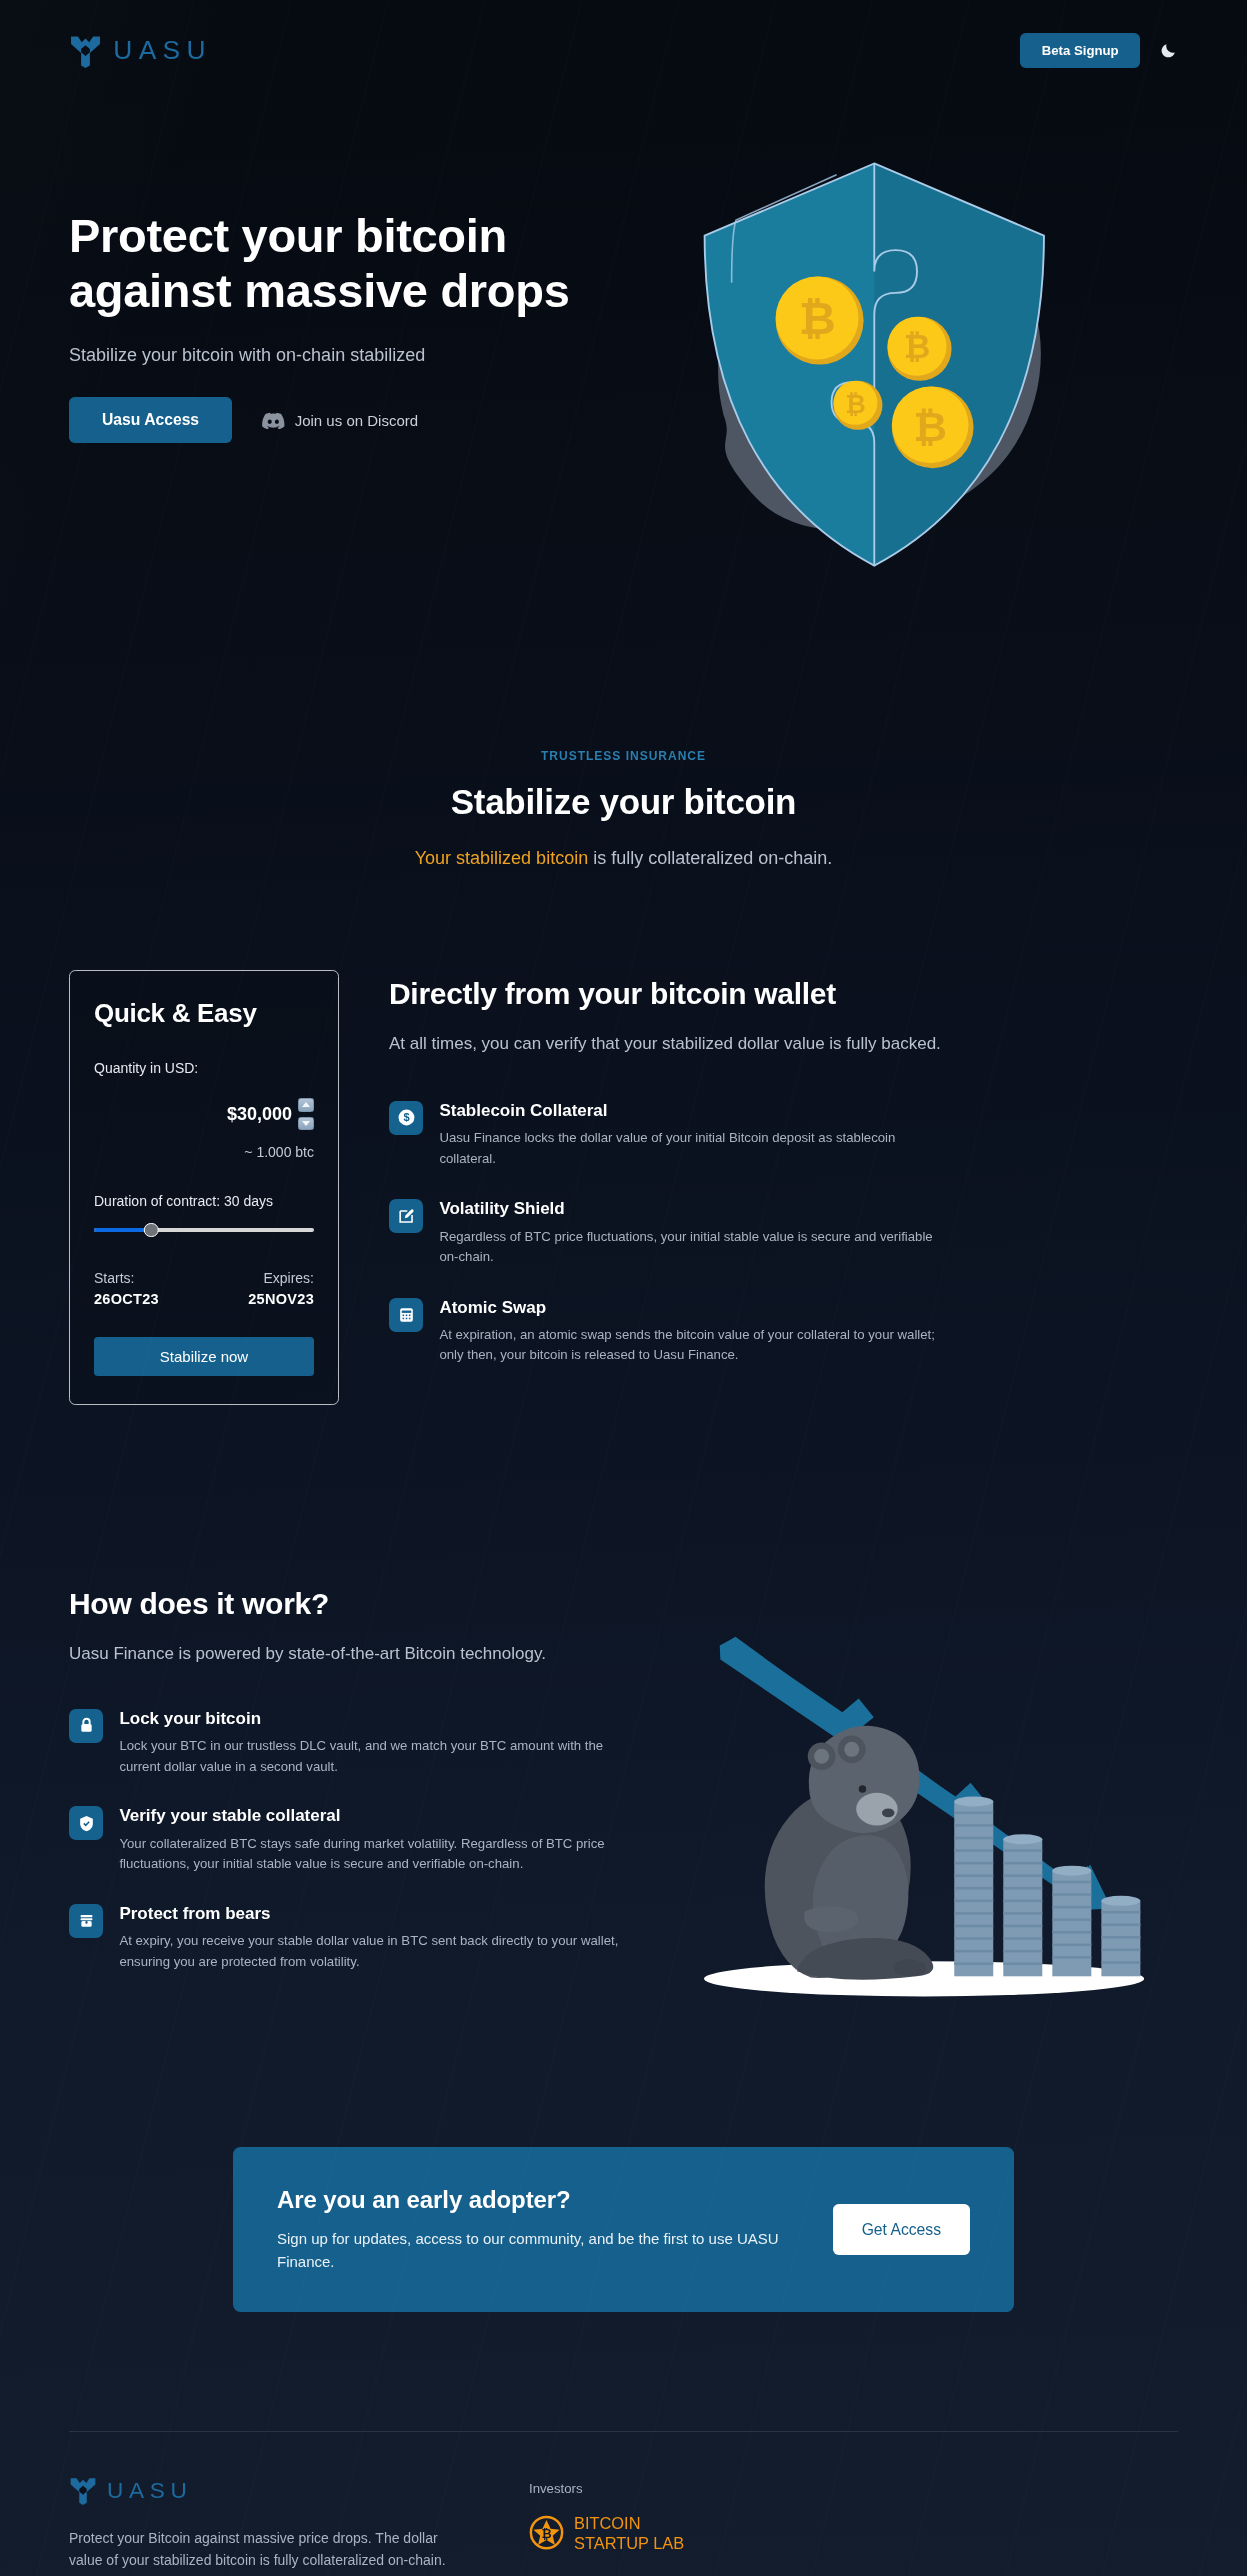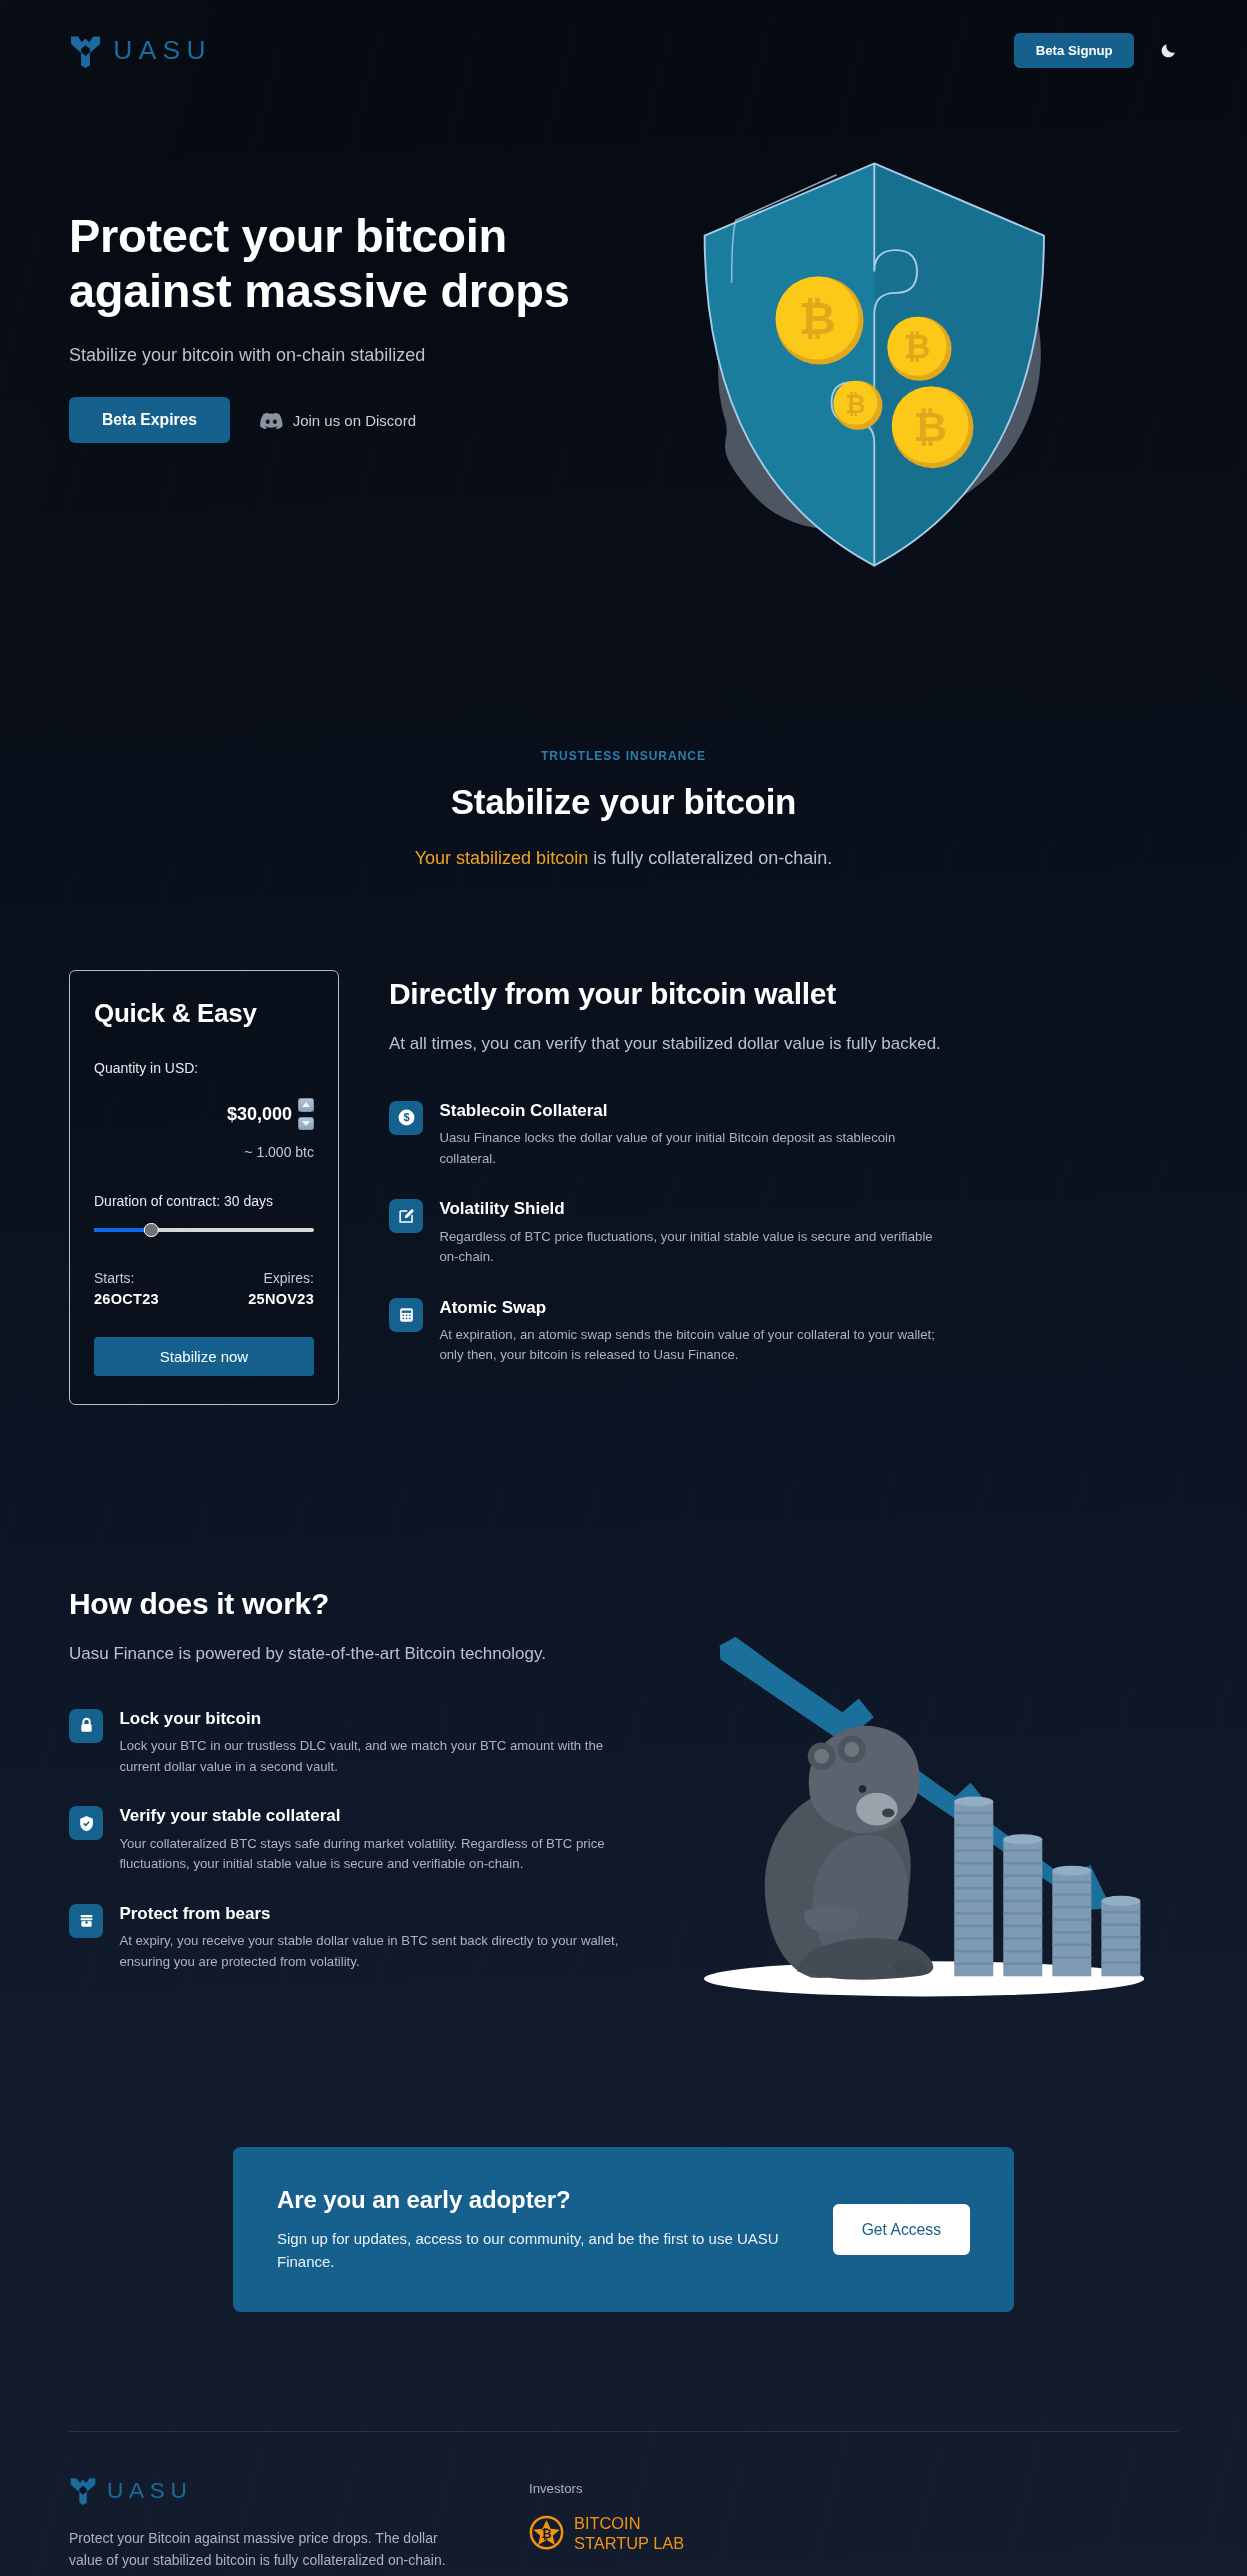--- a/index.html
+++ b/index.html
@@ -34,21 +34,21 @@
     height: 101px;
     display: flex; align-items: center; justify-content: space-between;
     padding: 0 69px;
   }
   .brand { display: flex; align-items: center; gap: 11.3px; }
   .brand-mark { width: 33px; height: 34px; display:block; }
   .brand-text {
     color: #1c6a9e; font-size: 26.4px; letter-spacing: 6.3px;
     font-weight: 400; line-height: 1;
   }
-  .header-right { display: flex; align-items: center; gap: 25px; }
+  .header-right { display: flex; align-items: center; gap: 19px; }
   .btn-beta-signup {
     background: #15608c; color: #fff; border: none;
     font-size: 13.2px; font-weight: 700;
     padding: 10px 21.4px; border-radius: 5.7px; cursor: pointer;
     font-family: inherit;
   }
   .moon-icon { width: 19px; height: 19px; display:block; }
 
   
   .hero {
@@ -220,21 +220,21 @@
         <path fill="#e6eaf0" d="M20 14.5A8.5 8.5 0 0 1 9.5 4 8.5 8.5 0 1 0 20 14.5Z"></path>
       </svg>
     </div>
   </header>
 
   <section class="hero">
     <div class="hero-left">
       <h1 class="hero-title">Protect your bitcoin against massive drops</h1>
       <p class="hero-sub">Stabilize your bitcoin with on-chain stabilized</p>
       <div class="hero-actions">
-        <button class="btn-beta-access">Beta Expires</button>
+        <button class="btn-beta-access">Uasu Access</button>
         <a class="discord-link" href="#">
           <svg class="discord-icon" viewBox="0 0 36 28">
             <path fill="#8b93a0" d="M30.5 3.2A29 29 0 0 0 23.3 1l-.9 1.8a26 26 0 0 0-8.8 0L12.7 1A29 29 0 0 0 5.5 3.2C1 10 -.2 16.6.4 23.1a29.4 29.4 0 0 0 8.9 4.5l1.8-2.9a19 19 0 0 1-2.9-1.4l.7-.6a21 21 0 0 0 18.2 0l.7.6c-.9.6-1.9 1-2.9 1.4l1.8 2.9a29.3 29.3 0 0 0 8.9-4.5c.7-7.6-1.2-14.1-5.1-19.9ZM12.3 19.1c-1.8 0-3.2-1.6-3.2-3.6s1.4-3.6 3.2-3.6 3.3 1.6 3.2 3.6c0 2-1.4 3.6-3.2 3.6Zm11.4 0c-1.8 0-3.2-1.6-3.2-3.6s1.4-3.6 3.2-3.6 3.3 1.6 3.2 3.6c0 2-1.4 3.6-3.2 3.6Z"></path>
           </svg>
           <span>Join us on Discord</span>
         </a>
       </div>
     </div>
     <div class="hero-art">
       <svg viewBox="0 0 760 740">

